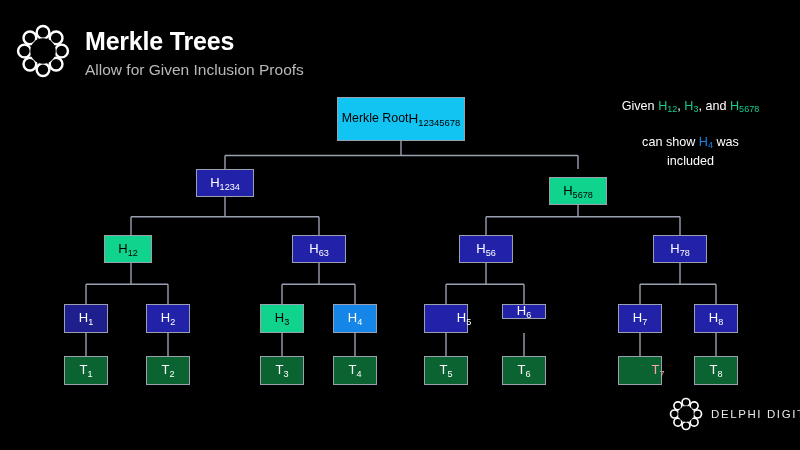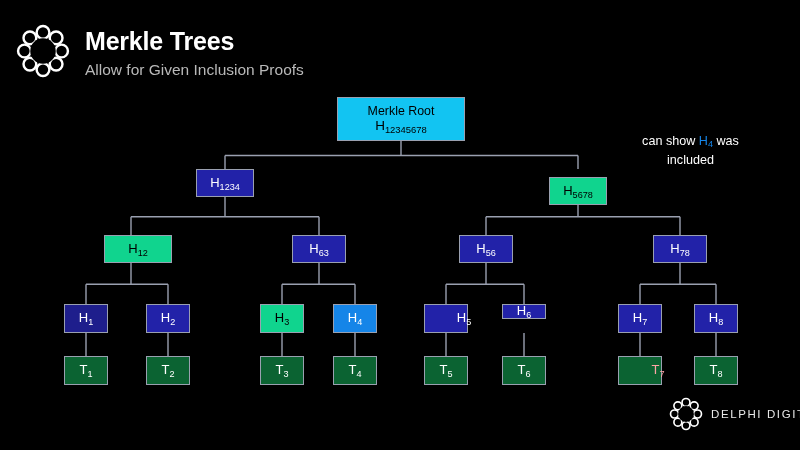--- a/index.html
+++ b/index.html
@@ -100,21 +100,21 @@
     position: absolute;
     left: 0;
     top: 0;
     width: 800px;
     height: 450px;
   }
 
   .node {
     position: absolute;
     display: flex;
-    flex-direction: column;
+    flex-direction: row;
     align-items: center;
     justify-content: center;
     border: 1px solid #9aa0b0;
     text-align: center;
     line-height: 1.08;
     white-space: nowrap;
   }
 
   .node .lbl-main {
     font-size: 11.5px;
@@ -180,21 +180,21 @@
       </svg>
     </div>
 
     <div class="title-block">
       <div class="slide-title">Merkle Trees</div>
       <div class="slide-subtitle">Allow for Given Inclusion Proofs</div>
     </div>
   </div>
 
   <div class="annotation">
-    <br>
+    <span><span>Given </span><span class="g">H<sub>12</sub></span><span>, </span><span class="g">H<sub>3</sub></span><span>, and </span><span class="g">H<sub>5678</sub></span></span><br>
     <br>
     <span><span>can show </span><span class="b">H<sub>4</sub></span><span> was</span></span><br>
     <span>included</span>
   </div>
 
   <div class="diagram">
     <svg class="edges" viewBox="0 0 800 450">
         <line x1="401" y1="141" x2="401" y2="155.56" stroke="#9aa0b0" stroke-width="1.4"></line>
         <line x1="225" y1="155.56" x2="578" y2="155.56" stroke="#9aa0b0" stroke-width="1.4"></line>
         <line x1="225" y1="155.56" x2="225" y2="169" stroke="#9aa0b0" stroke-width="1.4"></line>
@@ -236,21 +236,21 @@
         <div class="node root" style="left: 337px; top: 97px; width: 128px; height: 44px; background: rgb(18, 196, 242); color: rgb(0, 0, 0);">
           <div class="lbl-main">Merkle Root</div>
           <div class="lbl-hash">H<sub>12345678</sub></div>
         </div>
         <div class="node" style="left: 196px; top: 169px; width: 58px; height: 28px; background: rgb(34, 34, 168); color: rgb(255, 255, 255);">
           <div class="lbl-hash">H<sub>1234</sub></div>
         </div>
         <div class="node" style="left: 549px; top: 177px; width: 58px; height: 28px; background: rgb(16, 212, 142); color: rgb(0, 0, 0);">
           <div class="lbl-hash">H<sub>5678</sub></div>
         </div>
-        <div class="node" style="left: 104px; top: 235px; width: 68px; height: 28px; background: rgb(16, 212, 142); color: rgb(0, 0, 0);">
+        <div class="node" style="left: 104px; top: 235px; width: 48px; height: 28px; background: rgb(16, 212, 142); color: rgb(0, 0, 0);">
           <div class="lbl-hash">H<sub>12</sub></div>
         </div>
         <div class="node" style="left: 292px; top: 235px; width: 54px; height: 28px; background: rgb(34, 34, 168); color: rgb(255, 255, 255);">
           <div class="lbl-hash">H<sub>63</sub></div>
         </div>
         <div class="node" style="left: 459px; top: 235px; width: 54px; height: 28px; background: rgb(34, 34, 168); color: rgb(255, 255, 255);">
           <div class="lbl-hash">H<sub>56</sub></div>
         </div>
         <div class="node" style="left: 653px; top: 235px; width: 54px; height: 28px; background: rgb(34, 34, 168); color: rgb(255, 255, 255);">
           <div class="lbl-hash">H<sub>78</sub></div>

